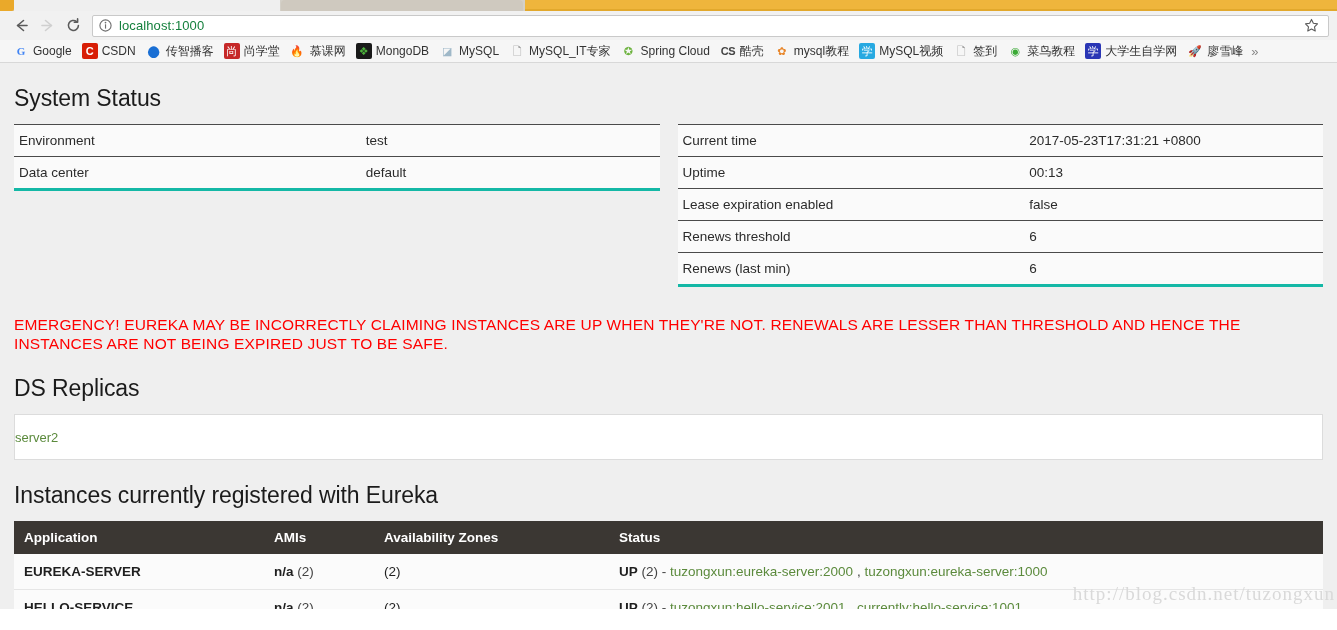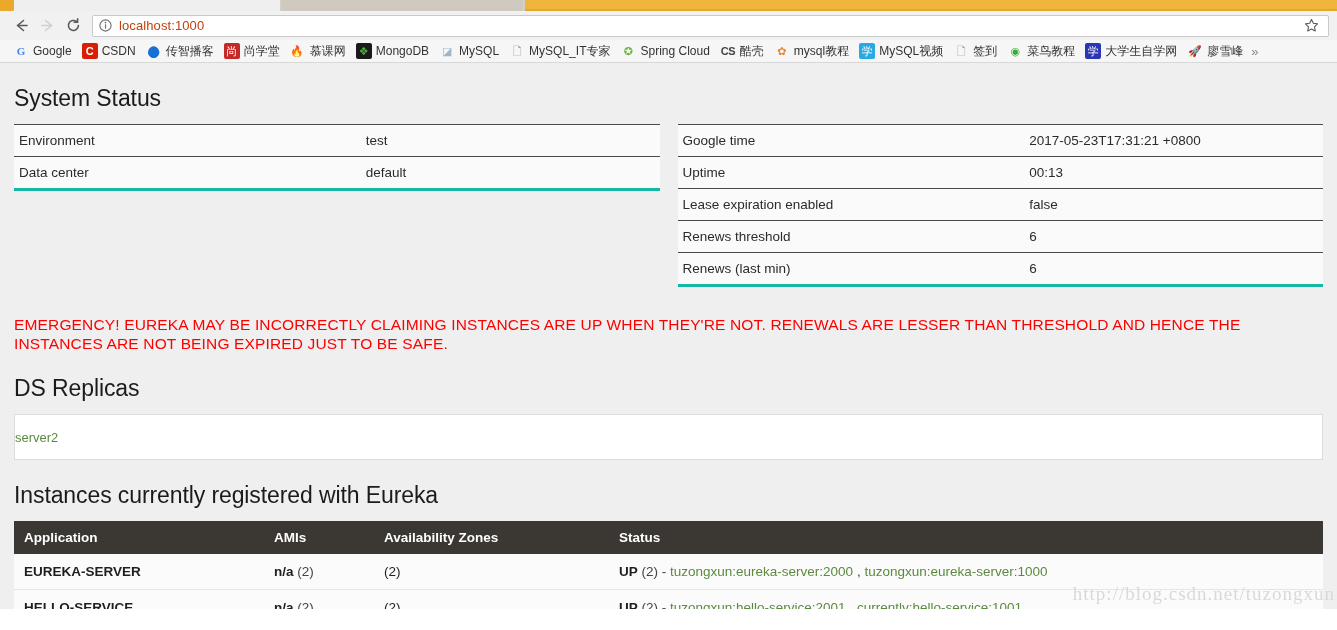--- a/index.html
+++ b/index.html
@@ -80,21 +80,21 @@
     height: 22px;
     margin-left: 6px;
     background: #ffffff;
     border: 1px solid #c9c9c9;
     border-radius: 2px;
     display: flex;
     align-items: center;
     padding: 0 6px;
     box-sizing: border-box;
     font-size: 13px;
-    color: #c2410c;
+    color: #15803d;
   }
   .omnibox .info-icon { margin-right: 7px; display:flex; }
   .omnibox .url { flex: 1; letter-spacing: 0.1px; }
   .star-btn {
     width: 22px; height: 20px;
     display: flex; align-items: center; justify-content: center;
     flex: none;
   }
 
   
@@ -387,21 +387,21 @@
               <td class="k">Data center</td>
               <td>default</td>
             </tr>
           </tbody>
       </table>
     </div>
     <div class="status-col">
       <table class="dstable">
         <tbody>
             <tr>
-              <td class="k">Google time</td>
+              <td class="k">Current time</td>
               <td>2017-05-23T17:31:21 +0800</td>
             </tr>
             <tr>
               <td class="k">Uptime</td>
               <td>00:13</td>
             </tr>
             <tr>
               <td class="k">Lease expiration enabled</td>
               <td>false</td>
             </tr>

